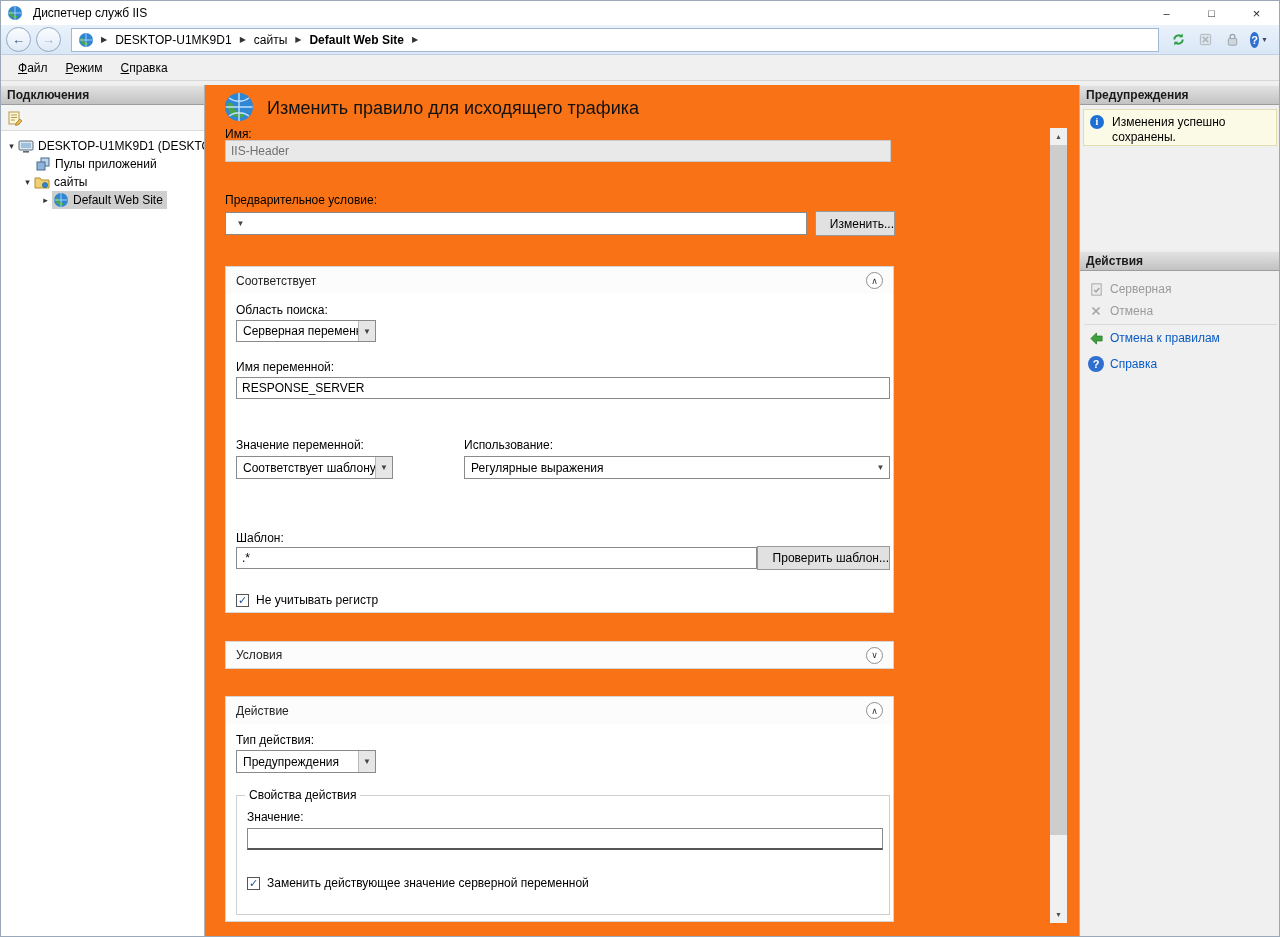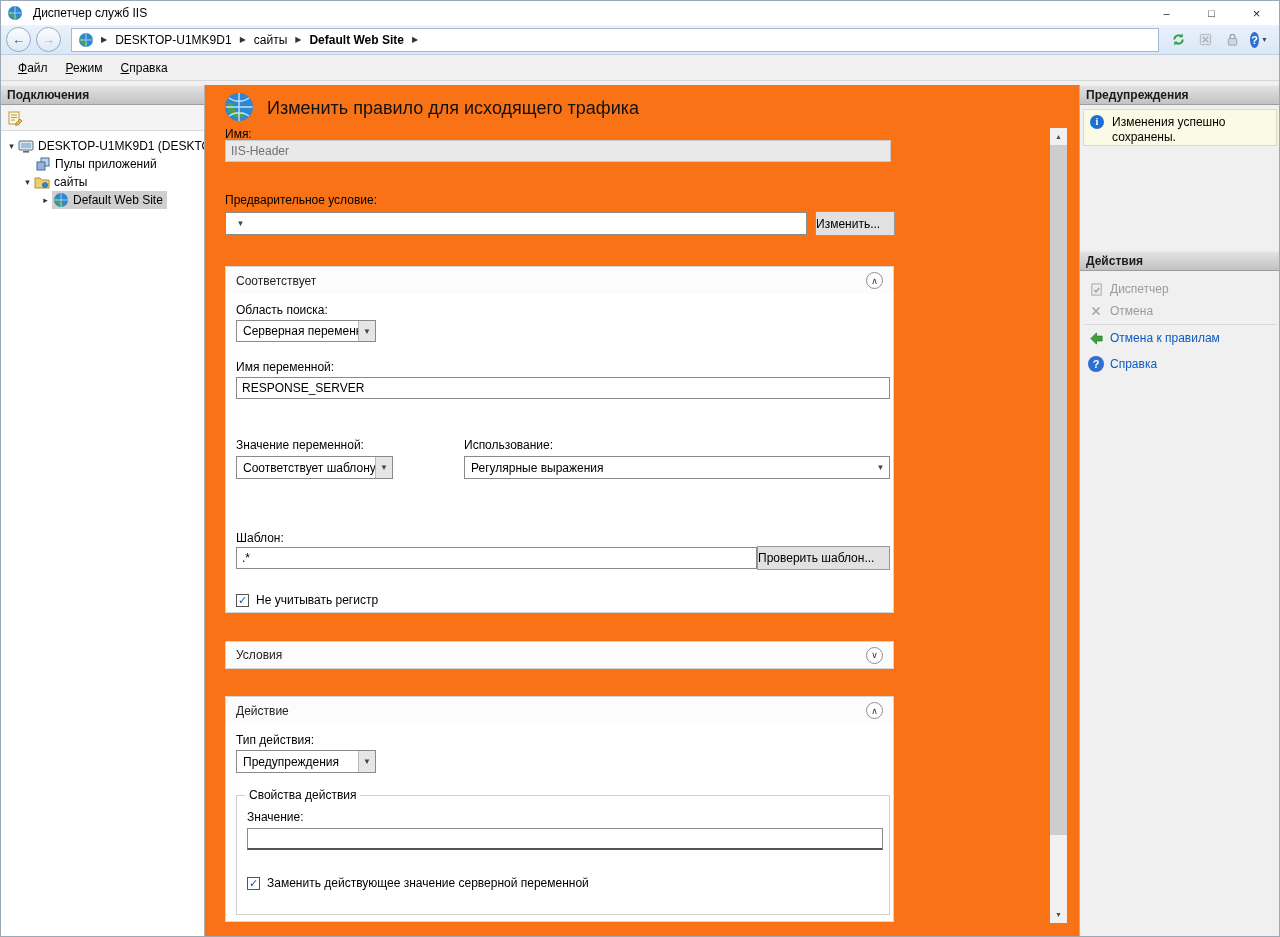--- a/index.html
+++ b/index.html
@@ -43,21 +43,21 @@
   
   .content{position:absolute;left:204px;top:84px;width:874px;height:853px;background:#f97316}
   .lbl{position:absolute;white-space:nowrap;color:#000}
   .pagetitle{position:absolute;font-size:18px;color:#111}
   .tb{position:absolute;border:1px solid #8a8a8a;background:#fff;font:12px "Liberation Sans","DejaVu Sans",sans-serif;padding:1px 5px;color:#000;outline:none}
   .tb:disabled{background:#e9e9e9;border-color:#c9c9c9;color:#707070}
   .combo{position:absolute;border:1px solid #8a8a8a;background:#fff;display:flex;align-items:center;padding-left:6px}
   .combo .cv{flex:1;overflow:hidden;white-space:nowrap}
   .combo .arr{width:17px;align-self:stretch;display:flex;align-items:center;justify-content:center;font-size:8px;color:#444;flex:none}
   .combo.btnarr .arr{background:#e6e6e6;border-left:1px solid #b9b9b9}
-  .btn{position:absolute;background:#e1e1e1;border:1px solid #999;display:flex;align-items:center;justify-content:flex-start;font-size:12px}
+  .btn{position:absolute;background:#e1e1e1;border:1px solid #999;display:flex;align-items:center;justify-content:flex-end;font-size:12px}
   .section{position:absolute;border:1px solid #d6d6d6;background:#fff}
   .sec-h{height:27px;display:flex;align-items:center;padding:0 10px;background:#fcfcfc;color:#222}
   .sec-h .sec-title{flex:1}
   .chev{width:17px;height:17px;border:1px solid #8f8f8f;border-radius:50%;display:flex;align-items:center;justify-content:center;font-size:9px;color:#333;background:#fff}
   .checkrow{position:absolute;display:flex;align-items:center;gap:7px}
   .cb{width:13px;height:13px;border:1px solid #555;background:#fff;display:flex;align-items:center;justify-content:center;font-size:11px;line-height:1;color:#1e4f9c;font-weight:bold;flex:none}
   .fieldset{position:absolute;border:1px solid #cfcfcf}
   .legend{position:absolute;top:-8px;left:8px;background:#fff;padding:0 4px}
   
   .sb{position:absolute;width:17px;background:#f0f0f0}
@@ -321,21 +321,21 @@
     </div>
 
     <div class="act-list" style="top:187px">
       <div class="act-row disabled" style="margin-top:6px">
         <span class="aicon">
           <svg viewBox="0 0 16 16" width="15" height="15">
               <rect x="3" y="2" width="10" height="12" fill="#ececec" stroke="#a5a5a5"></rect>
               <path d="M5.5 8.5l2 2 3.5-4" stroke="#a5a5a5" stroke-width="1.6" fill="none"></path>
             </svg>
         </span>
-        <span>Диспетчер</span>
+        <span>Серверная</span>
       </div>
       <div class="act-row disabled">
         <span class="aicon">
           <svg viewBox="0 0 16 16" width="14" height="14">
               <path d="M4 4l8 8M12 4l-8 8" stroke="#a5a5a5" stroke-width="2"></path>
             </svg>
         </span>
         <span>Отмена</span>
       </div>
       <div class="act-sep"></div>

